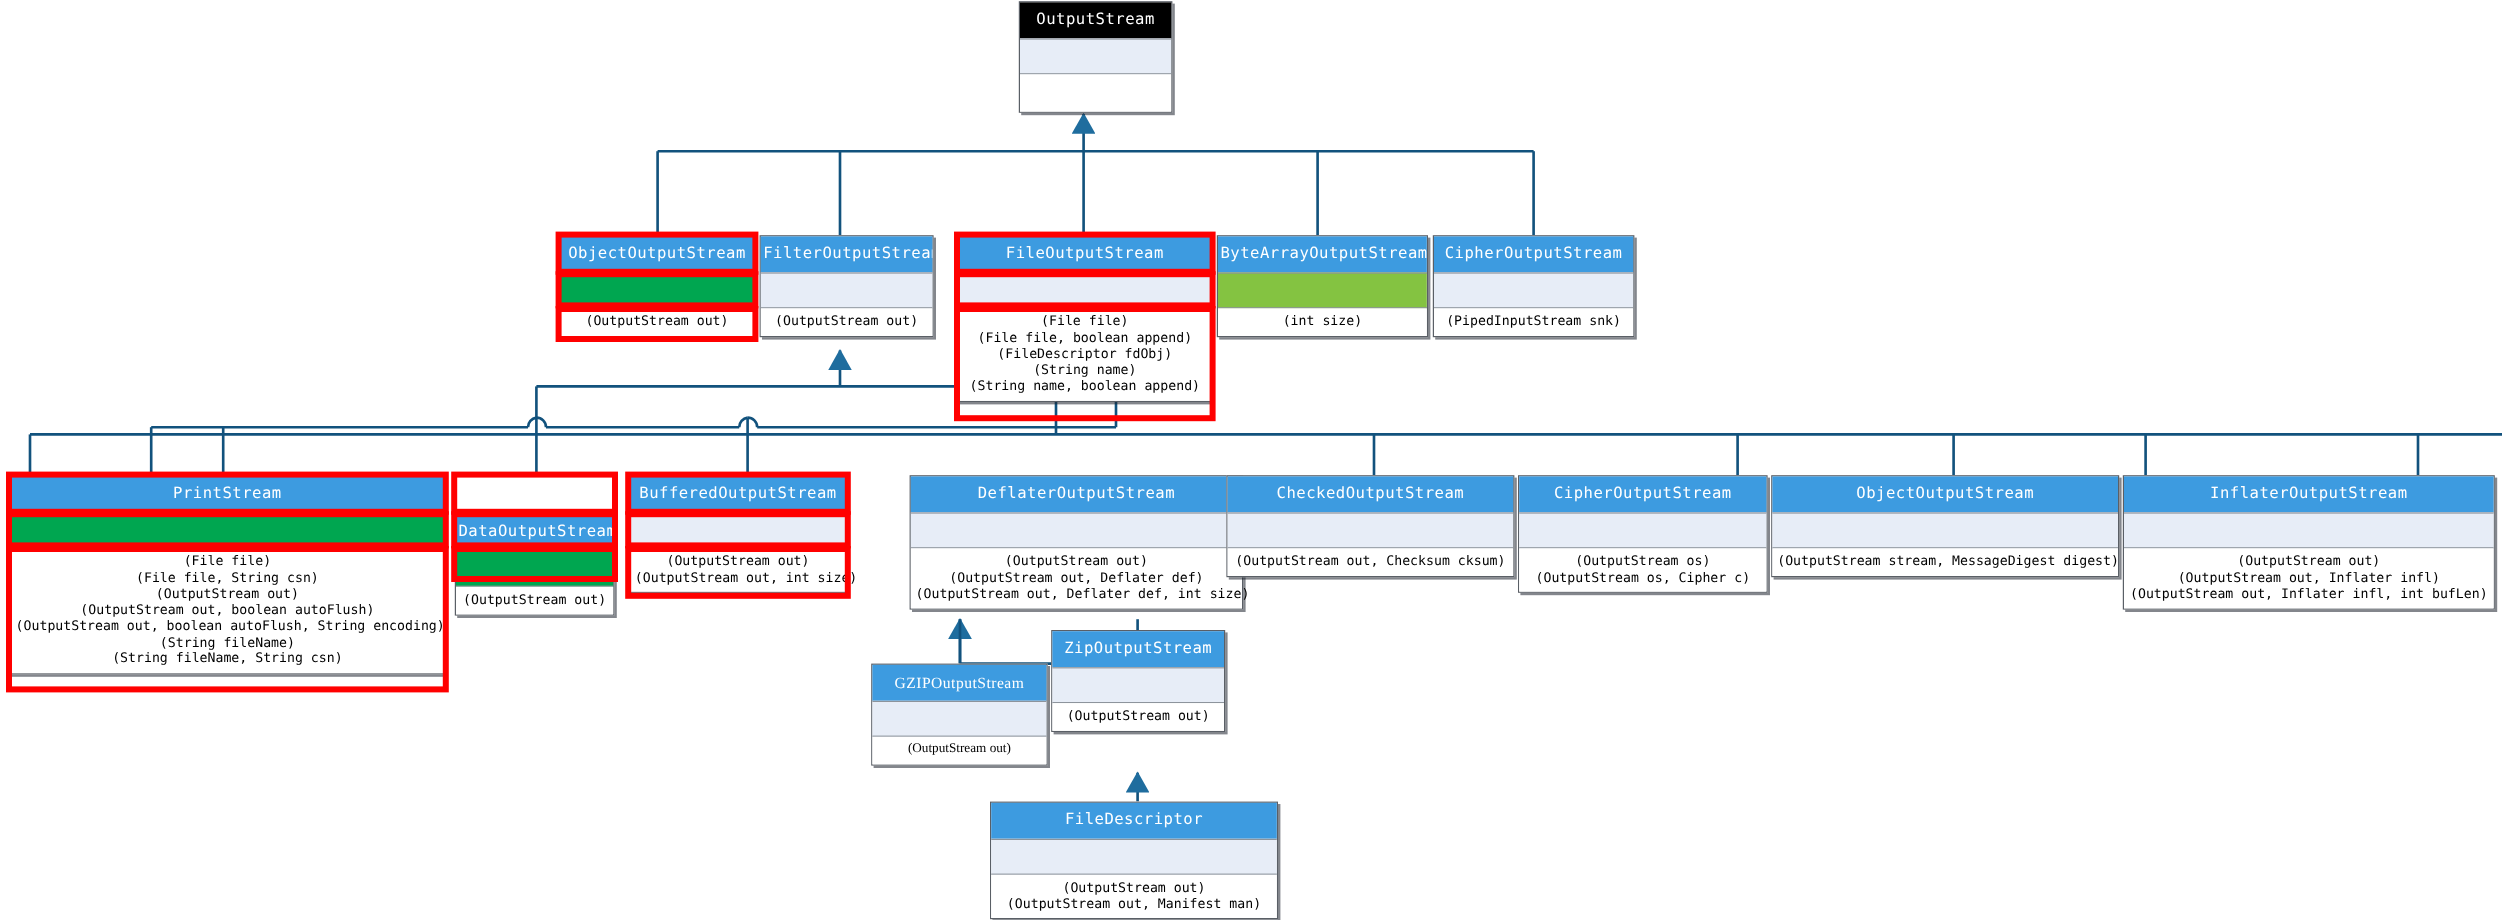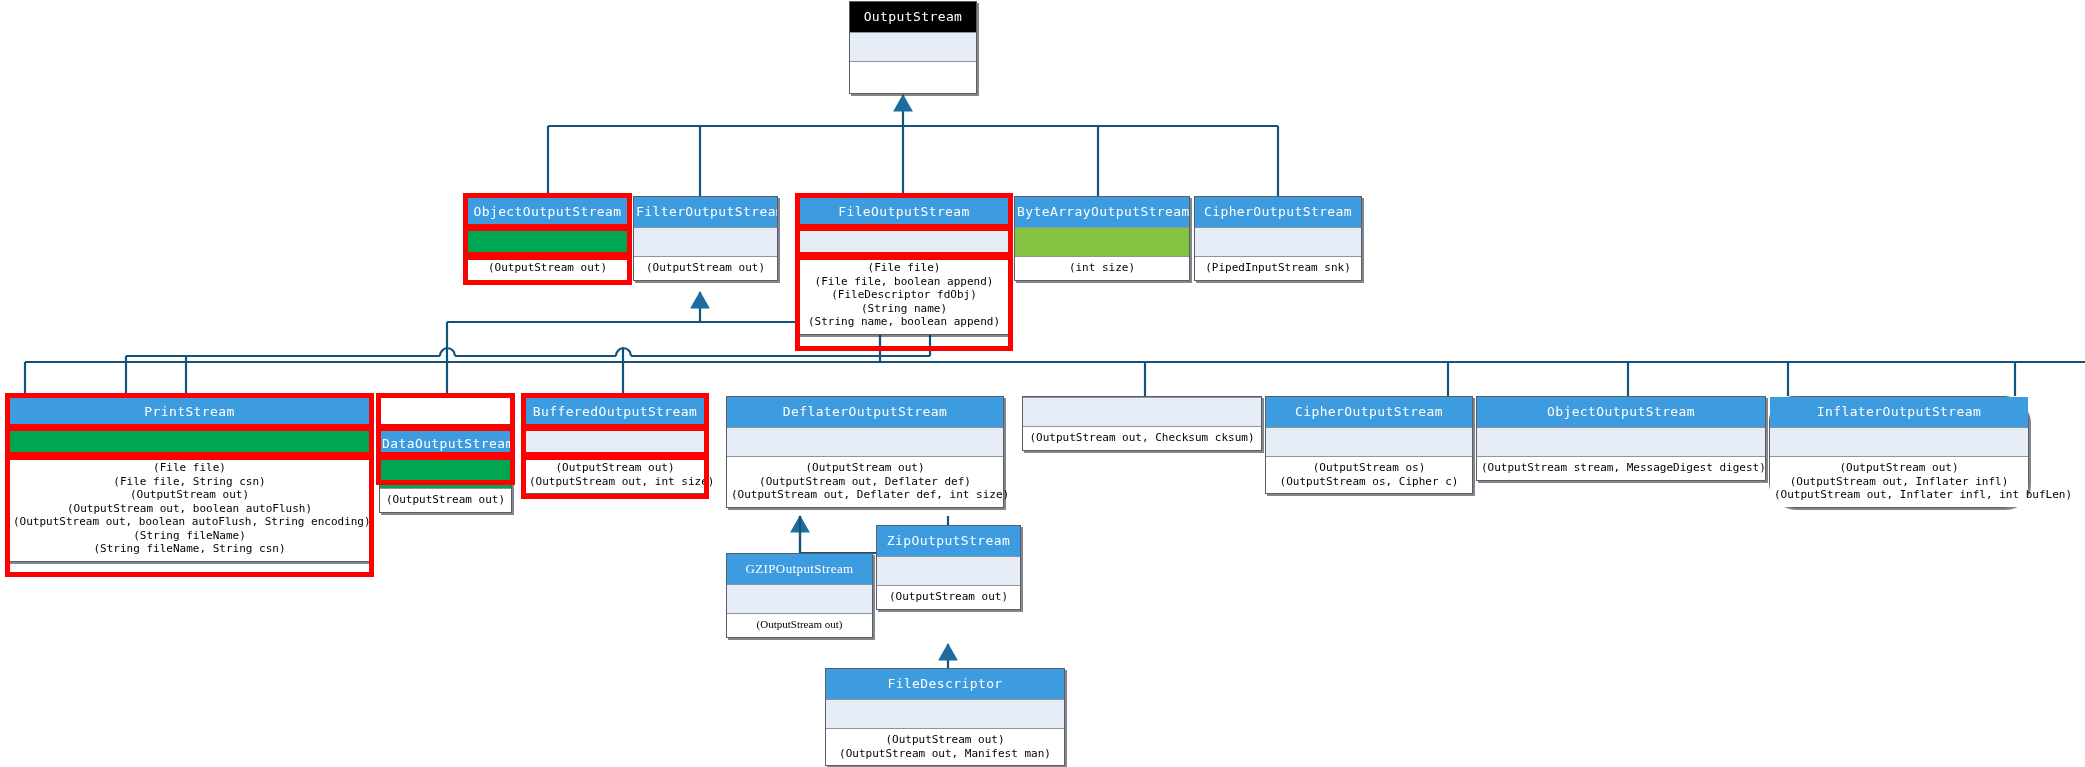--- a/index.html
+++ b/index.html
@@ -190,47 +190,48 @@
   <div class="node" style="left:524px;top:396px;width:182px;">
     <div class="hdr">BufferedOutputStream</div>
     <div class="attrs"></div>
     <div class="ops">(OutputStream out)
 (OutputStream out, int size)</div>
   </div>
   <div class="hl" style="left:521px;top:393px;width:188px;height:36px;"></div>
   <div class="hl" style="left:521px;top:426px;width:188px;height:31px;"></div>
   <div class="hl" style="left:521px;top:455px;width:188px;height:44px;"></div>
 
-  <div class="node" style="left:726px;top:396px;width:278px;">
+  <div class="node" style="left:758px;top:396px;width:278px;">
     <div class="hdr">DeflaterOutputStream</div>
     <div class="attrs"></div>
     <div class="ops">(OutputStream out)
 (OutputStream out, Deflater def)
 (OutputStream out, Deflater def, int size)</div>
   </div>
 
   <div class="node" style="left:1022px;top:396px;width:240px;">
+    <div class="hdr">CheckedOutputStream</div>
     <div class="attrs"></div>
     <div class="ops">(OutputStream out, Checksum cksum)</div>
   </div>
 
   <div class="node" style="left:1265px;top:396px;width:208px;">
     <div class="hdr">CipherOutputStream</div>
     <div class="attrs"></div>
     <div class="ops">(OutputStream os)
 (OutputStream os, Cipher c)</div>
   </div>
 
   <div class="node" style="left:1476px;top:396px;width:290px;">
     <div class="hdr">ObjectOutputStream</div>
     <div class="attrs"></div>
     <div class="ops">(OutputStream stream, MessageDigest digest)</div>
   </div>
 
-  <div class="node" style="left:1769px;top:396px;width:260px;border-radius:25px;">
+  <div class="node" style="left:1769px;top:396px;width:310px;">
     <div class="hdr">InflaterOutputStream</div>
     <div class="attrs"></div>
     <div class="ops">(OutputStream out)
 (OutputStream out, Inflater infl)
 (OutputStream out, Inflater infl, int bufLen)</div>
   </div>
 
   <div class="node" style="left:726px;top:553px;width:147px;font-family:Liberation Serif, serif;">
     <div class="hdr">GZIPOutputStream</div>
     <div class="attrs"></div>

